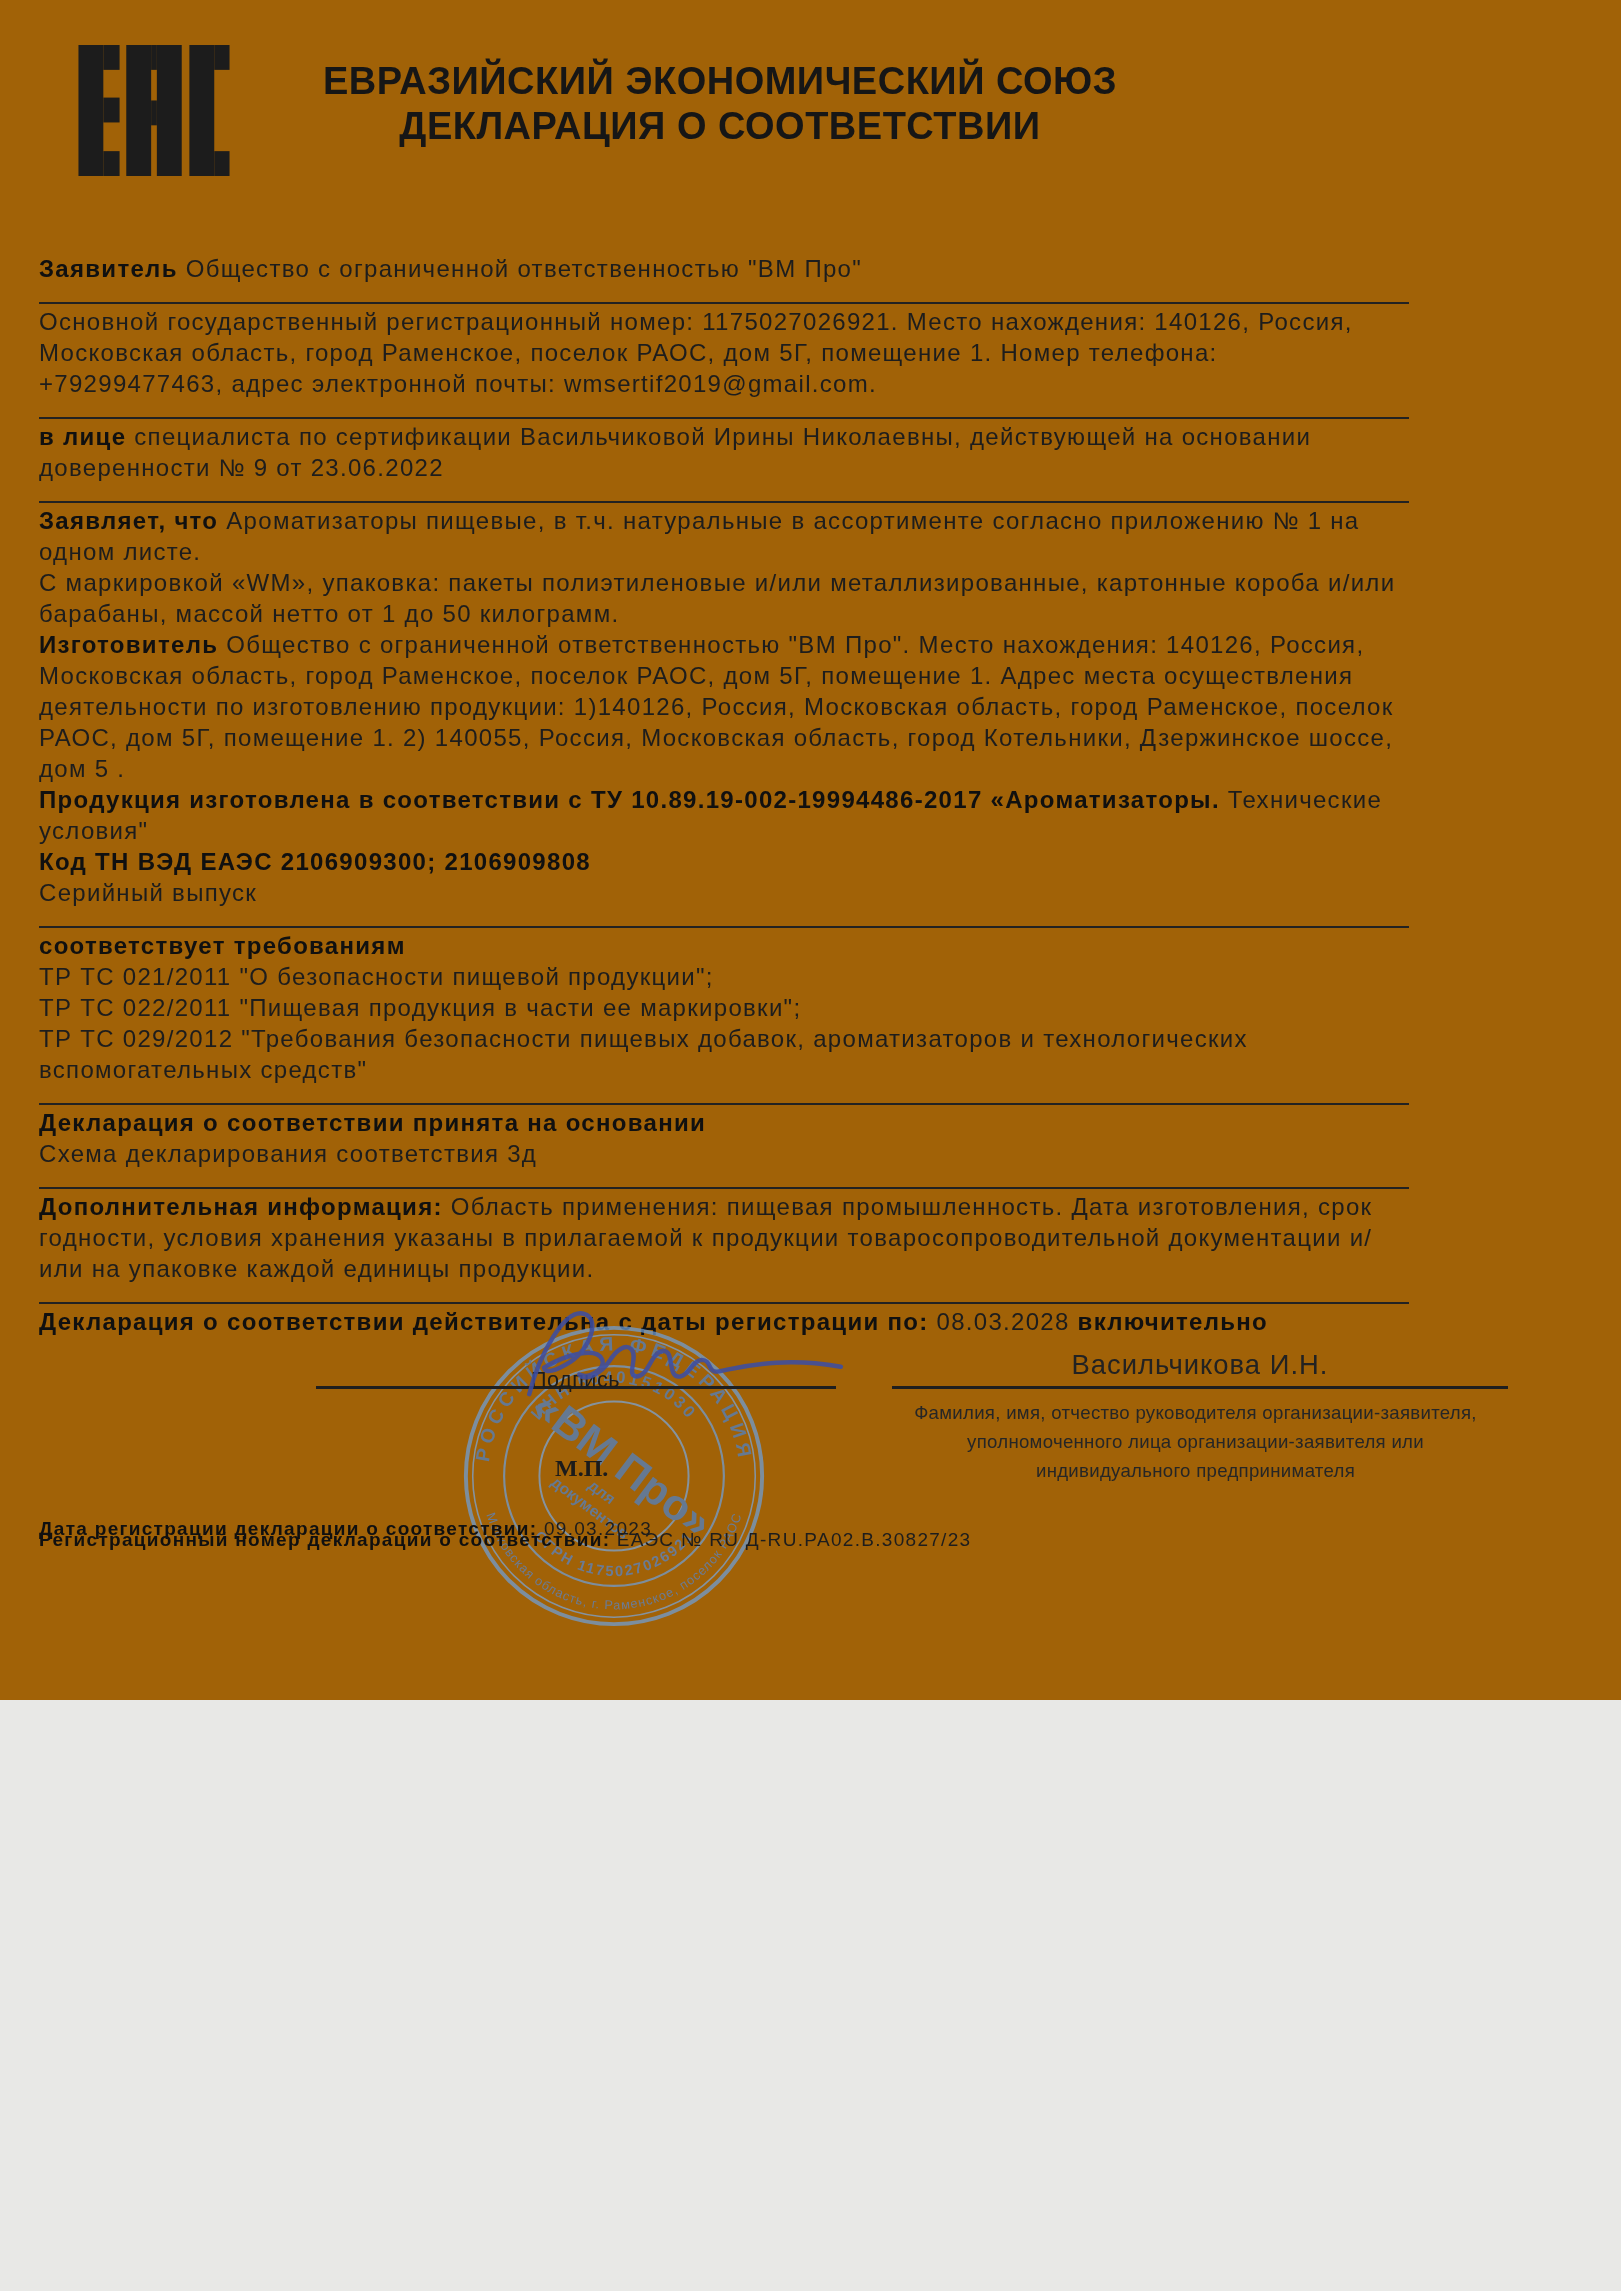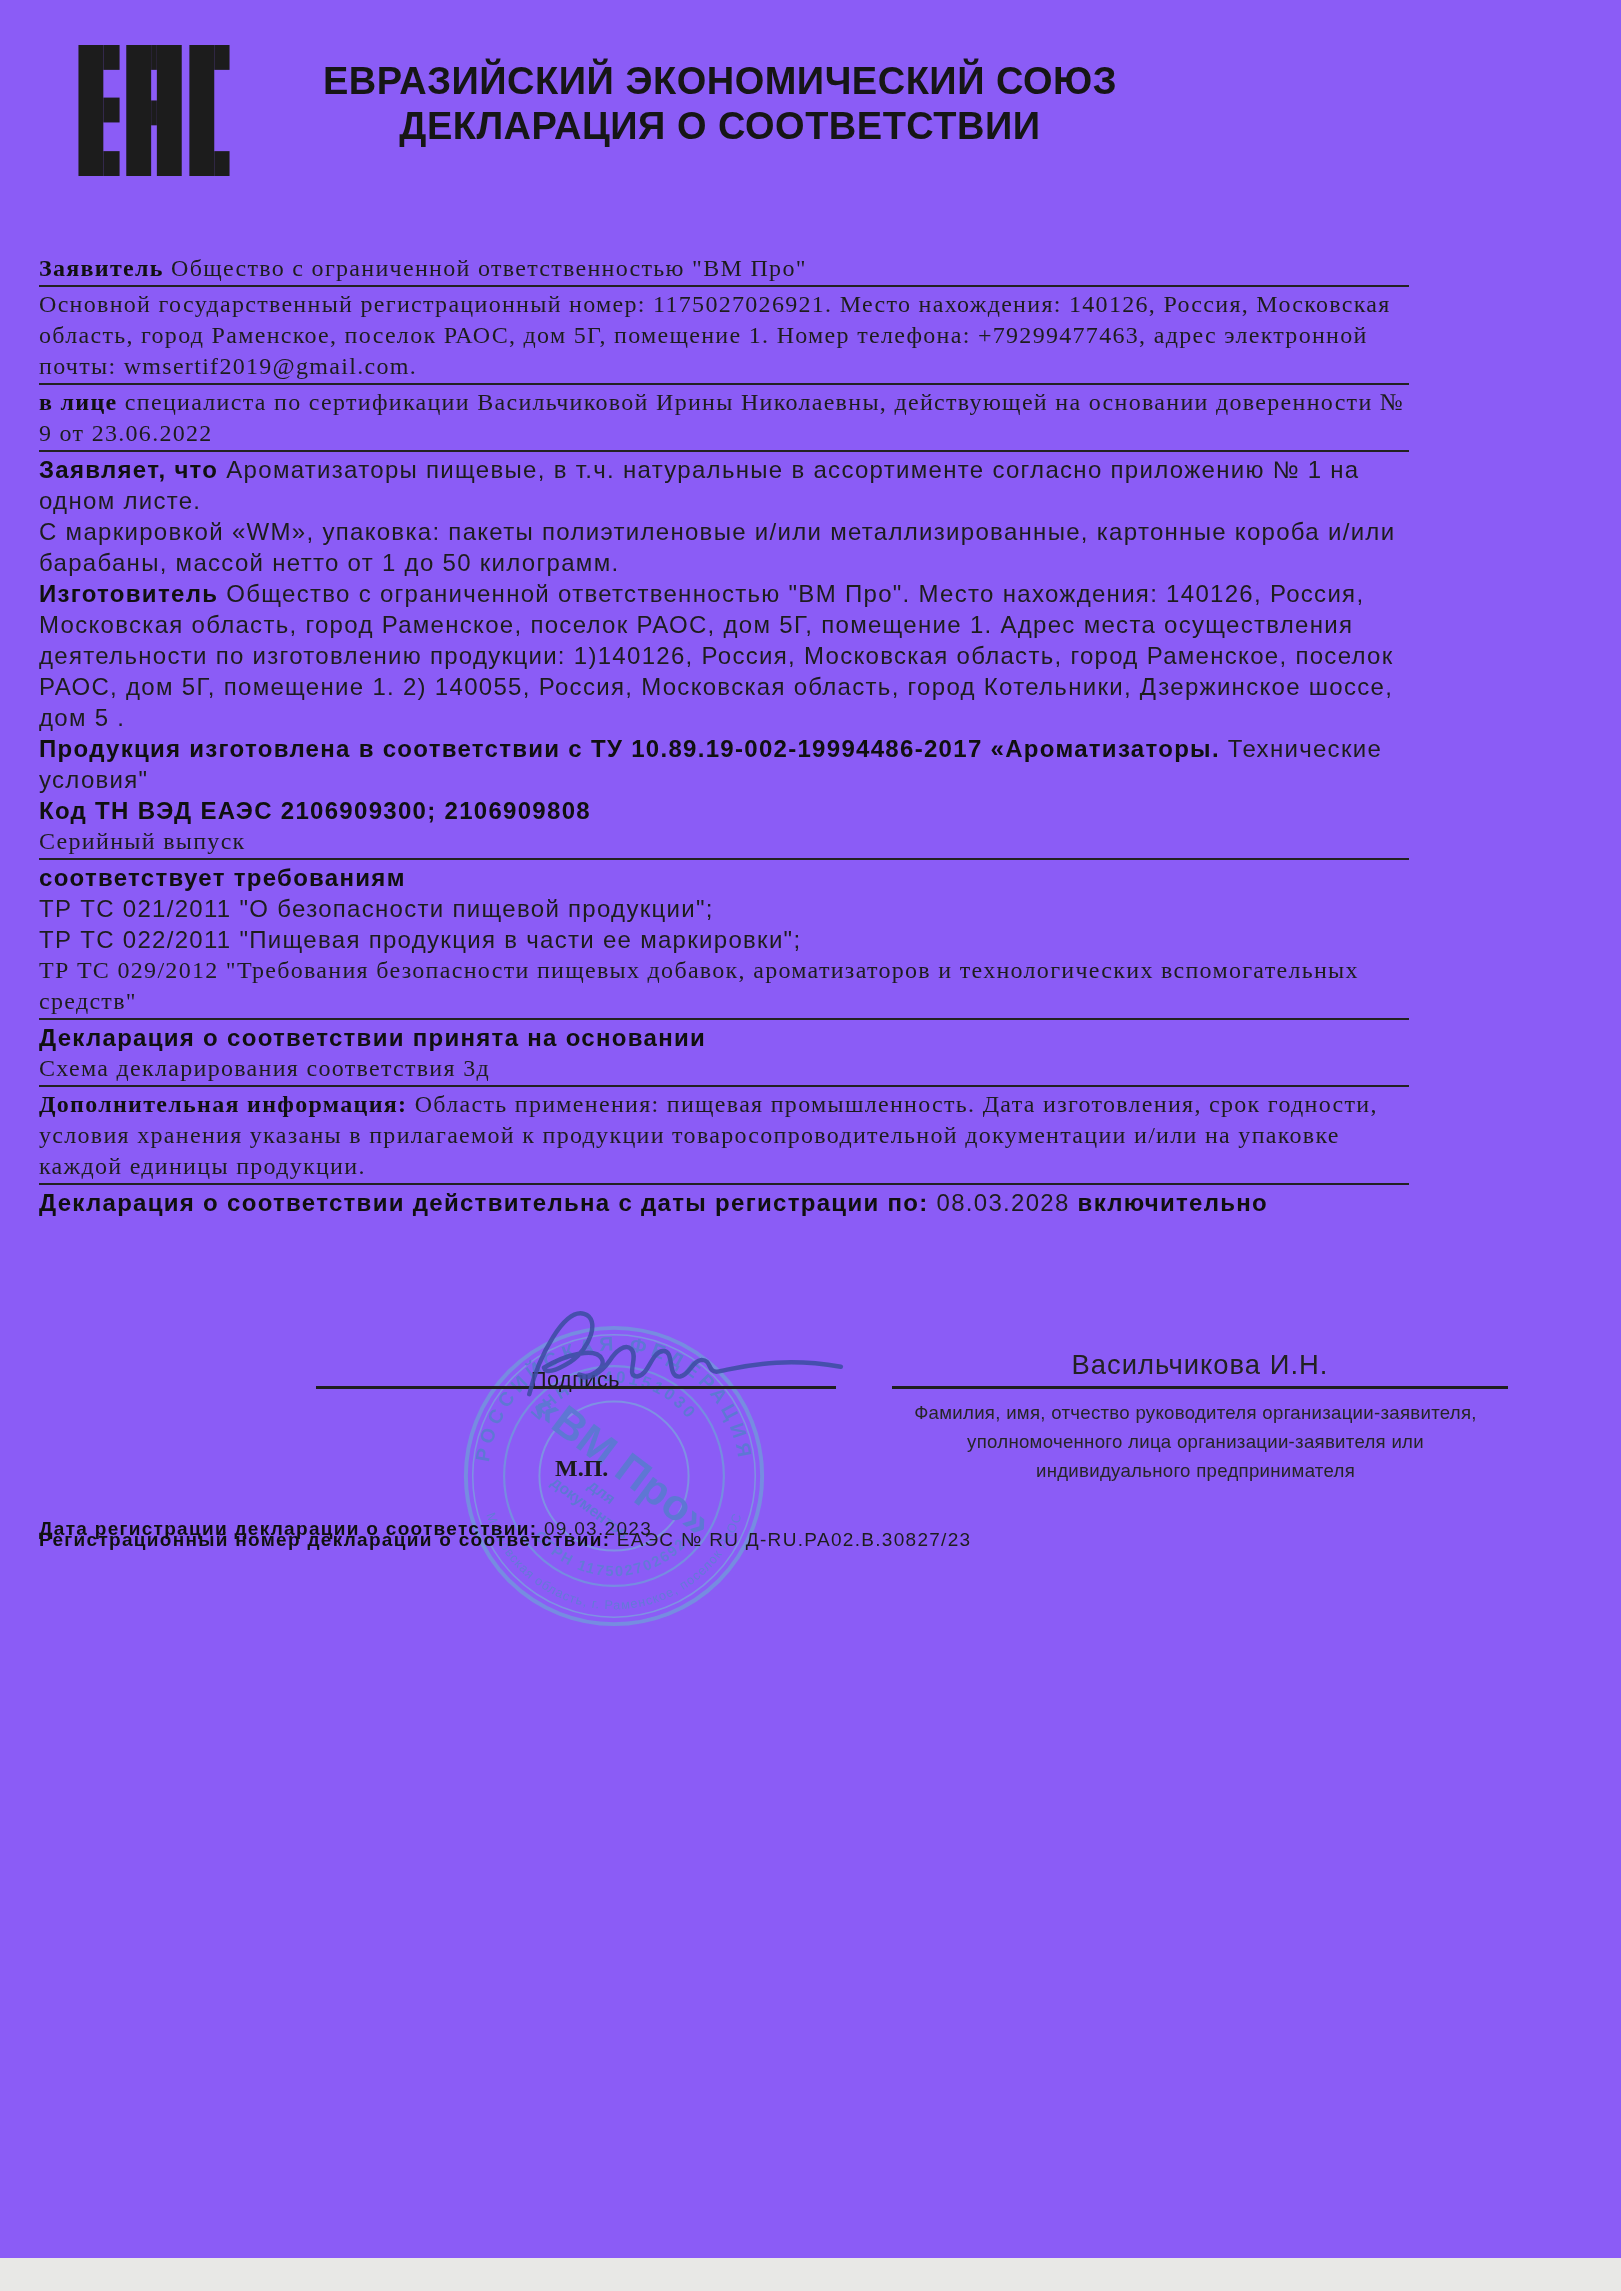--- a/index.html
+++ b/index.html
@@ -1,34 +1,34 @@
 <!DOCTYPE html>
 <html><head>
 <meta charset="utf-8">
 <style>
   html,body { margin:0; padding:0; background:#e8e8e6; }
   .page {
-    position:relative; width:1621px; height:2258px;
-    background:#8b5cf6;
+    position:relative; width:1621px; height:1700px;
+    background:#a16207;
     font-family:"Liberation Sans","DejaVu Sans",sans-serif;
     color:#1d1d1d; overflow:hidden;
     box-shadow:0 0 5.9px rgba(0,0,0,.25);
   }
   .eac-logo { position:absolute; left:78px; top:45px; width:152px; height:131px; }
   .title {
     position:absolute; left:235px; top:59px; width:970px;
     text-align:center; font-weight:bold; font-size:38px; line-height:45px;
     color:#161616; letter-spacing:0.5px;
   }
   .doc {
     position:absolute; left:39px; top:253px; width:1370px;
     font-size:24px; line-height:31px; letter-spacing:1.3px;
   }
   .para { margin:0; }
-  .u { border-bottom:2.9px solid #222; padding-bottom:1px; margin-bottom:2px;font-family:Liberation Serif, serif; }
+  .u { border-bottom:2.9px solid #222; padding-bottom:18px; margin-bottom:2px; }
   .b { font-weight:bold; color:#101010; }
   .sig-line { position:absolute; height:2.9px; background:#1f1f1f; z-index:2; }
   .sig-line.left  { left:316px; top:1386px; width:520px; }
   .sig-line.right { left:892px; top:1386px; width:616px; }
   .signatory-name {
     position:absolute; left:892px; top:1349px; width:616px; z-index:2;
     text-align:center; font-size:27.4px; letter-spacing:1px; color:#222;
   }
   .name-caption {
     position:absolute; left:877px; top:1398px; width:637px; z-index:2;

